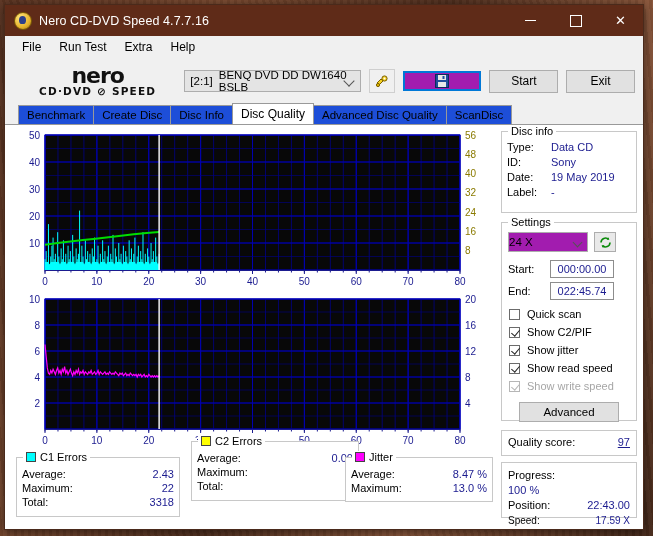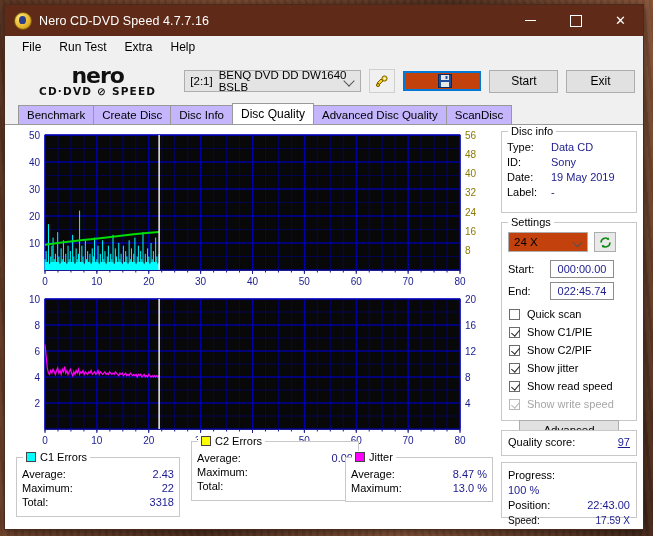--- a/index.html
+++ b/index.html
@@ -70,21 +70,21 @@
     border-right:1.4px solid #555;border-bottom:1.4px solid #555;transform:rotate(45deg);}
   .tbtn{width:26px;height:24px;background:#f0f0f0;border:1px solid #cfcfcf;
         display:flex;align-items:center;justify-content:center;box-sizing:border-box;}
   .tbtn.sel{border:2px solid #0078d7;}
   .pbtn{width:70px;height:23px;background:#e1e1e1;border:1px solid #adadad;
         font-size:12px;color:#000;display:flex;align-items:center;justify-content:center;
         box-sizing:border-box;}
   
   .tabstrip{height:21px;display:flex;align-items:flex-end;padding-left:13px;flex:0 0 auto;
             background:#f0f0f0;}
-  .tab{height:19px;background:#c4b5fd;border:1px solid #999;border-bottom:none;
+  .tab{height:19px;background:#1d4ed8;border:1px solid #999;border-bottom:none;
        font-size:11.5px;color:#000;display:flex;align-items:center;padding:0 8px;
        margin-right:-1px;box-sizing:border-box;}
   .tab.active{background:#ffffff;height:21px;font-size:12px;z-index:2;margin-top:48px;}
   
   .content{flex:1 1 auto;display:flex;background:#ffffff;border-top:1px solid #999;
            padding:0;position:relative;}
   .left{width:493px;position:relative;}
   .right{width:145px;position:relative;padding-top:5px;}
   
   .chartwrap{position:absolute;}
@@ -99,22 +99,22 @@
     display:flex;align-items:center;gap:4px;
   }
   .swatch{width:8px;height:8px;border:1px solid #444;display:inline-block;}
   .row{display:flex;font-size:11px;color:#000;line-height:14px;}
   .row .k{width:62px;}
   .row .v{flex:1;text-align:right;color:#1b1b8f;padding-right:5px;}
   .kv{font-size:11px;color:#000;line-height:15px;display:flex;}
   .kv .k{width:44px;}
   .kv .v{color:#1b1b8f;}
   
-  .sel{width:80px;height:20px;background:#c2410c;border:1px solid #adadad;
-       font-size:11.5px;display:flex;align-items:center;padding-left:5px;position:relative;
+  .sel{width:80px;height:20px;background:#a21caf;border:1px solid #adadad;
+       font-size:11.5px;display:flex;align-items:center;position:relative;
        box-sizing:border-box;}
   .sel .caret{position:absolute;right:6px;top:6px;width:6px;height:6px;
     border-right:1.3px solid #555;border-bottom:1.3px solid #555;transform:rotate(45deg);}
   .refresh{width:22px;height:20px;border:1px solid #adadad;background:#e9e9e9;
            display:flex;align-items:center;justify-content:center;box-sizing:border-box;}
   .tfield{width:64px;height:18px;border:1px solid #8d8d8d;background:#fff;
           font-size:11px;color:#1b1b8f;display:flex;align-items:center;justify-content:center;
           box-sizing:border-box;}
   .cbrow{display:flex;align-items:center;gap:7px;font-size:11px;color:#000;height:16px;}
   .cb{width:11px;height:11px;border:1px solid #6b6b6b;background:#fff;position:relative;
@@ -694,24 +694,20 @@
           <span style="font-size:11px;width:42px;">End:</span>
           <span class="tfield">022:45.74</span>
         </div>
         <div style="padding:6px 0 0 7px;display:flex;flex-direction:column;gap:2px;">
           <div class="cbrow">
             <span class="cb"></span>
             <span>Quick scan</span>
           </div>
           <div class="cbrow">
             <span class="cb checked"></span>
-            <span>Show C1/PIE</span>
-          </div>
-          <div class="cbrow">
-            <span class="cb checked"></span>
             <span>Show C2/PIF</span>
           </div>
           <div class="cbrow">
             <span class="cb checked"></span>
             <span>Show jitter</span>
           </div>
           <div class="cbrow">
             <span class="cb checked"></span>
             <span>Show read speed</span>
           </div>

